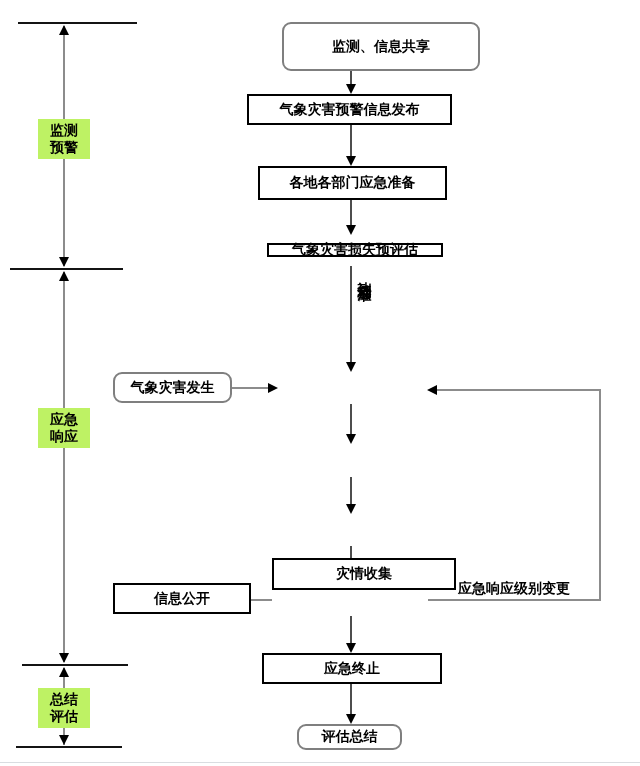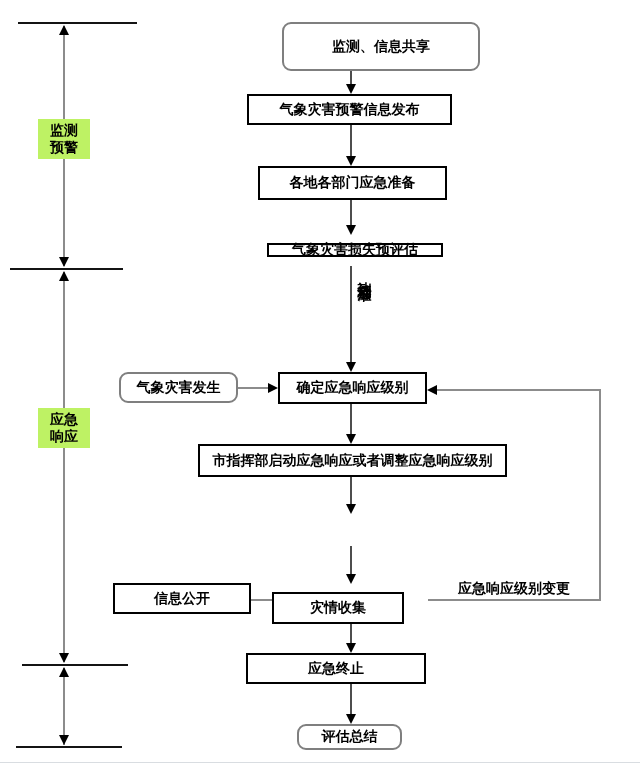--- a/index.html
+++ b/index.html
@@ -58,41 +58,43 @@
   <div class="arr arr-down" style="left:59px;top:735px;"></div>
 
   <div class="phase-label" style="top:119px;">
     <div>监测</div>
     <div>预警</div>
   </div>
   <div class="phase-label" style="top:408px;">
     <div>应急</div>
     <div>响应</div>
   </div>
+  <div class="phase-label" style="top:688px;">
+    <div>总结</div>
+    <div>评估</div>
+  </div>
 
   <div class="box rounded" style="left:252px;top:22px;width:198px;height:49px;margin-left:30px;">监测、信息共享</div>
 
   <div class="box" style="left:247px;top:94px;width:205px;height:31px;">气象灾害预警信息发布</div>
 
   <div class="box" style="left:258px;top:166px;width:189px;height:34px;">各地各部门应急准备</div>
 
   <div class="box" style="left:267px;top:232px;width:176px;height:14px;margin-top:11px;">气象灾害损失预评估</div>
 
-  <div class="box" style="left:278px;top:372px;width:149px;height:32px;">确定应急响应级别</div>
 
-  <div class="box rounded" style="left:119px;top:372px;width:119px;height:31px;">气象灾害发生</div>
+  <div class="box rounded" style="left:113px;top:372px;width:119px;height:31px;">气象灾害发生</div>
 
-  <div class="box" style="left:198px;top:444px;width:309px;height:33px;">市指挥部启动应急响应或者调整应急响应级别</div>
 
 
   <div class="box" style="left:113px;top:583px;width:138px;height:31px;">信息公开</div>
 
-  <div class="box" style="left:272px;top:592px;width:132px;height:32px;">灾情收集</div>
+  <div class="box" style="left:272px;top:558px;width:184px;height:32px;">灾情收集</div>
 
-  <div class="box" style="left:246px;top:653px;width:180px;height:31px;">应急终止</div>
+  <div class="box" style="left:262px;top:653px;width:180px;height:31px;">应急终止</div>
 
   <div class="box rounded" style="left:297px;top:724px;width:105px;height:26px;">评估总结</div>
 
   <div class="vline" style="left:350px;top:53px;height:33px;"></div>
   <div class="arr arr-down" style="left:346px;top:84px;"></div>
 
   <div class="vline" style="left:350px;top:125px;height:33px;"></div>
   <div class="arr arr-down" style="left:346px;top:156px;"></div>
 
   <div class="vline" style="left:350px;top:197px;height:30px;"></div>

